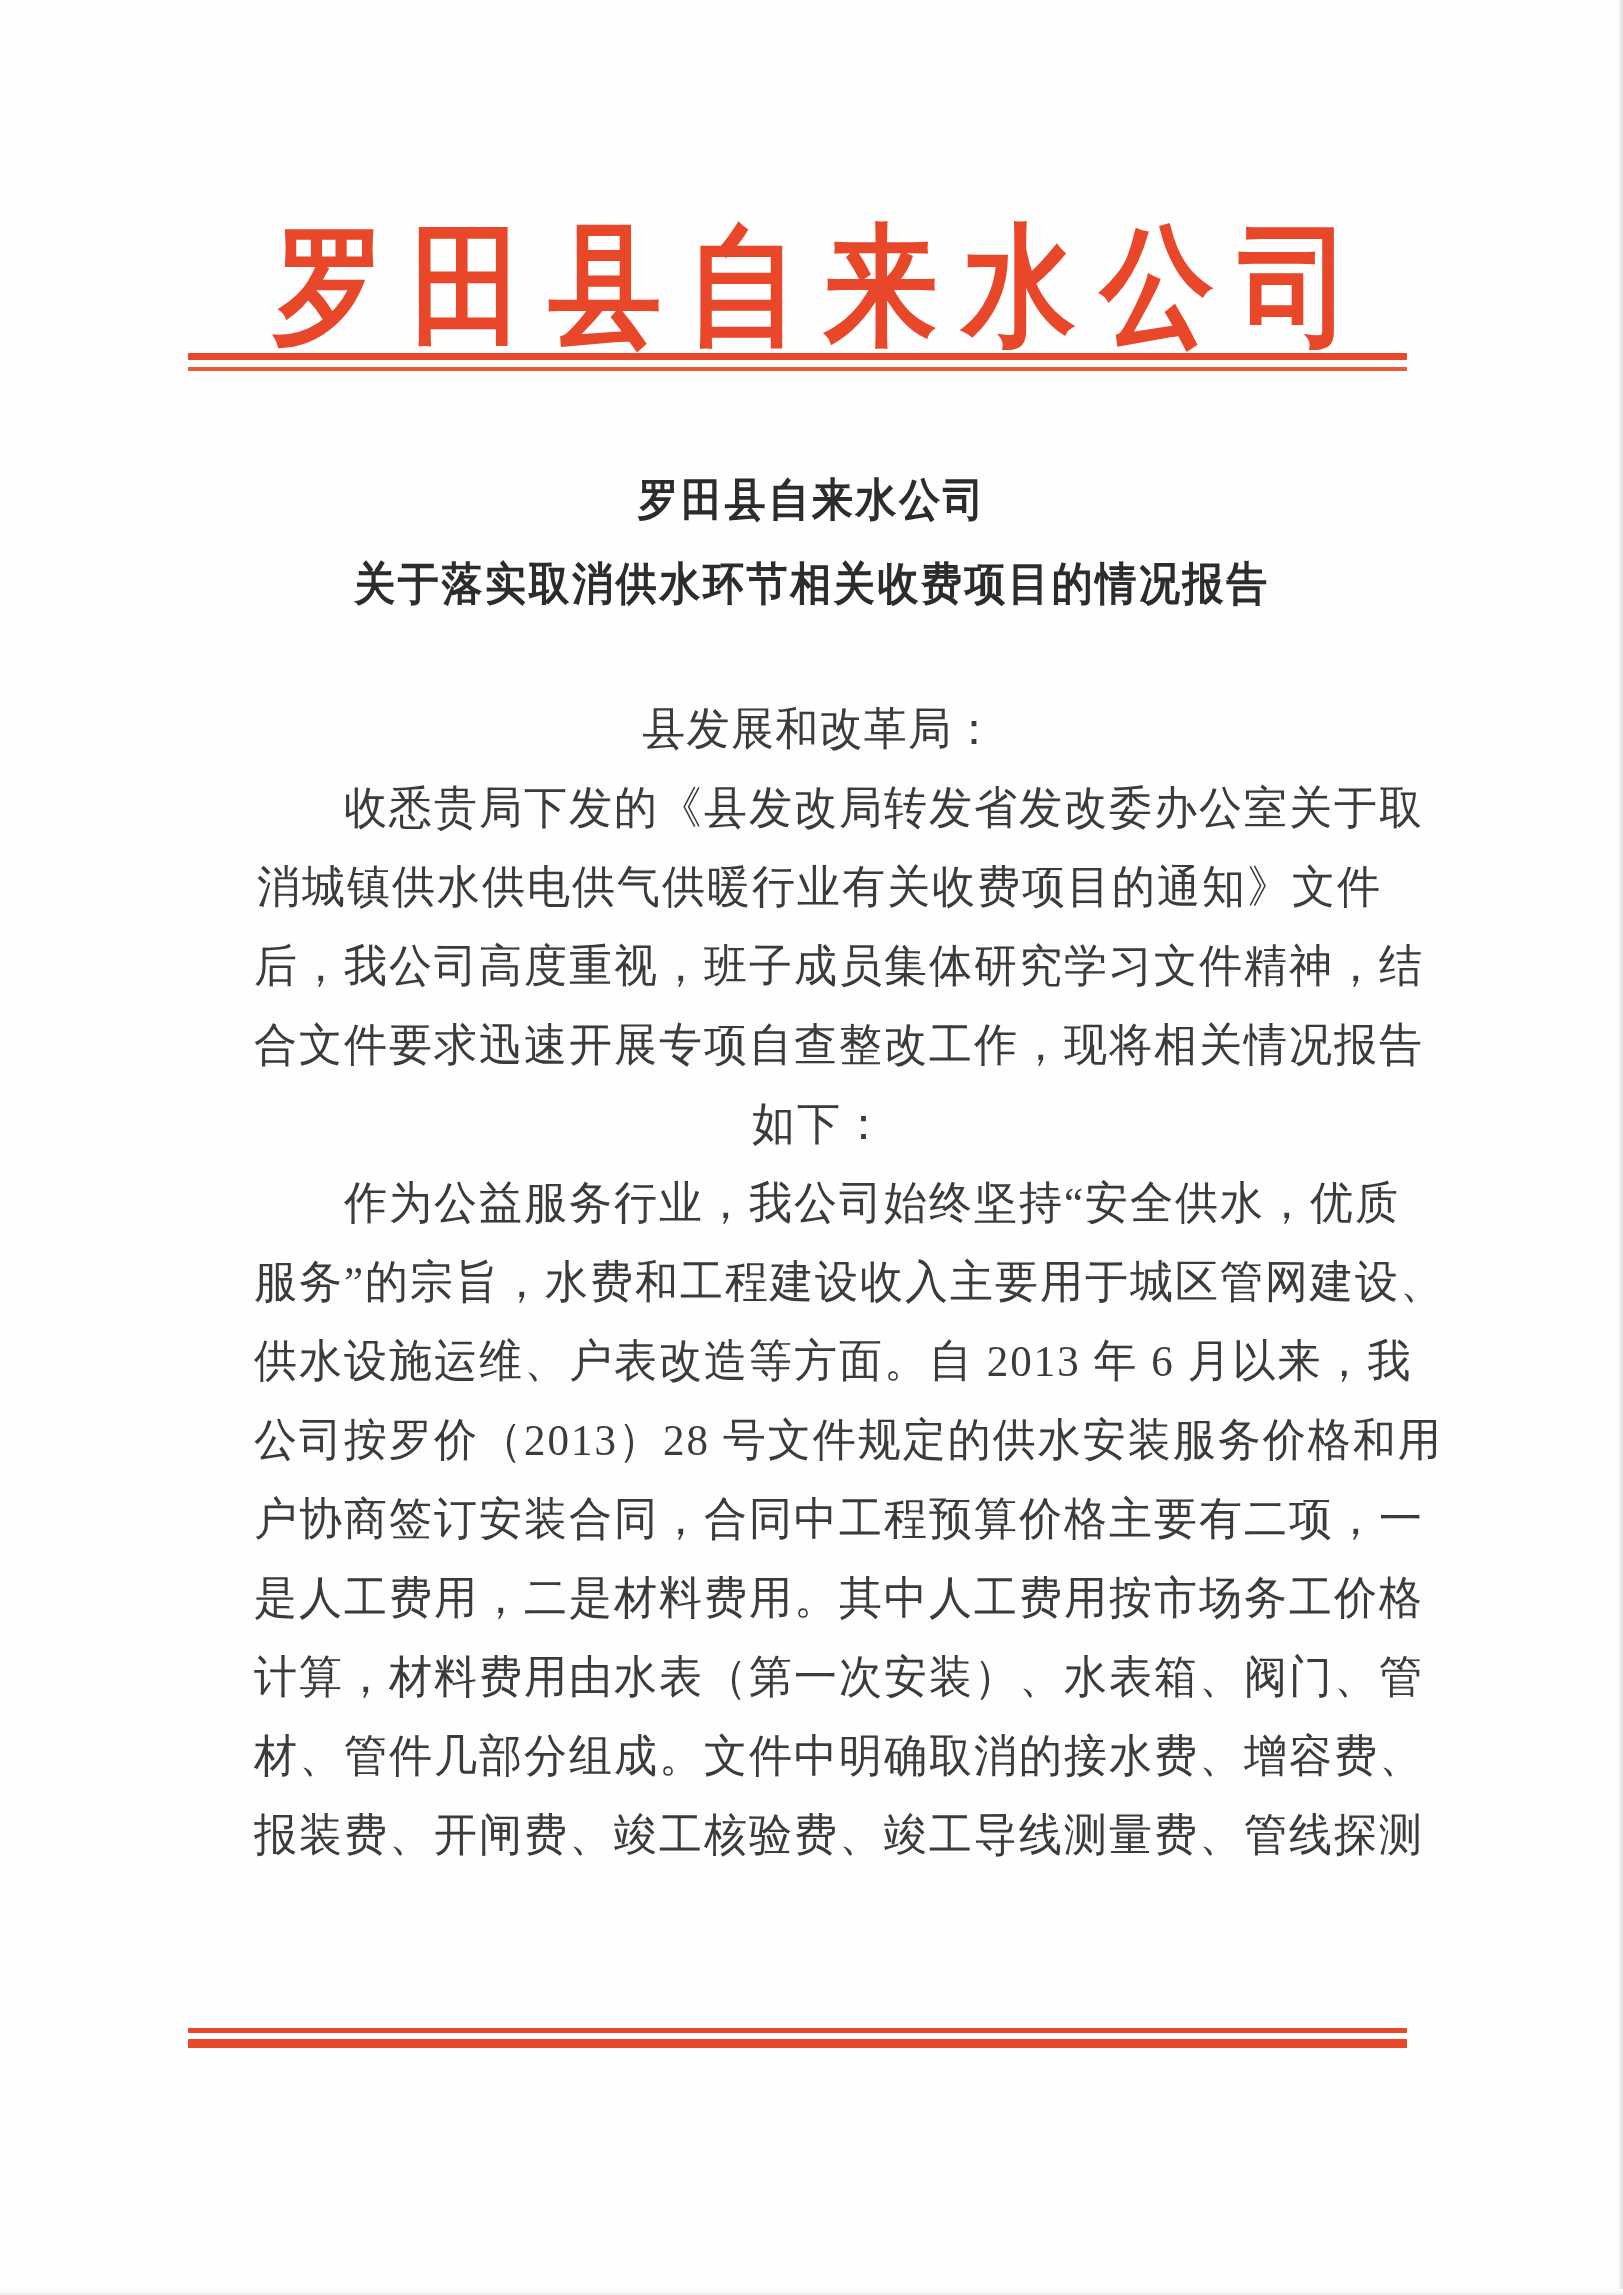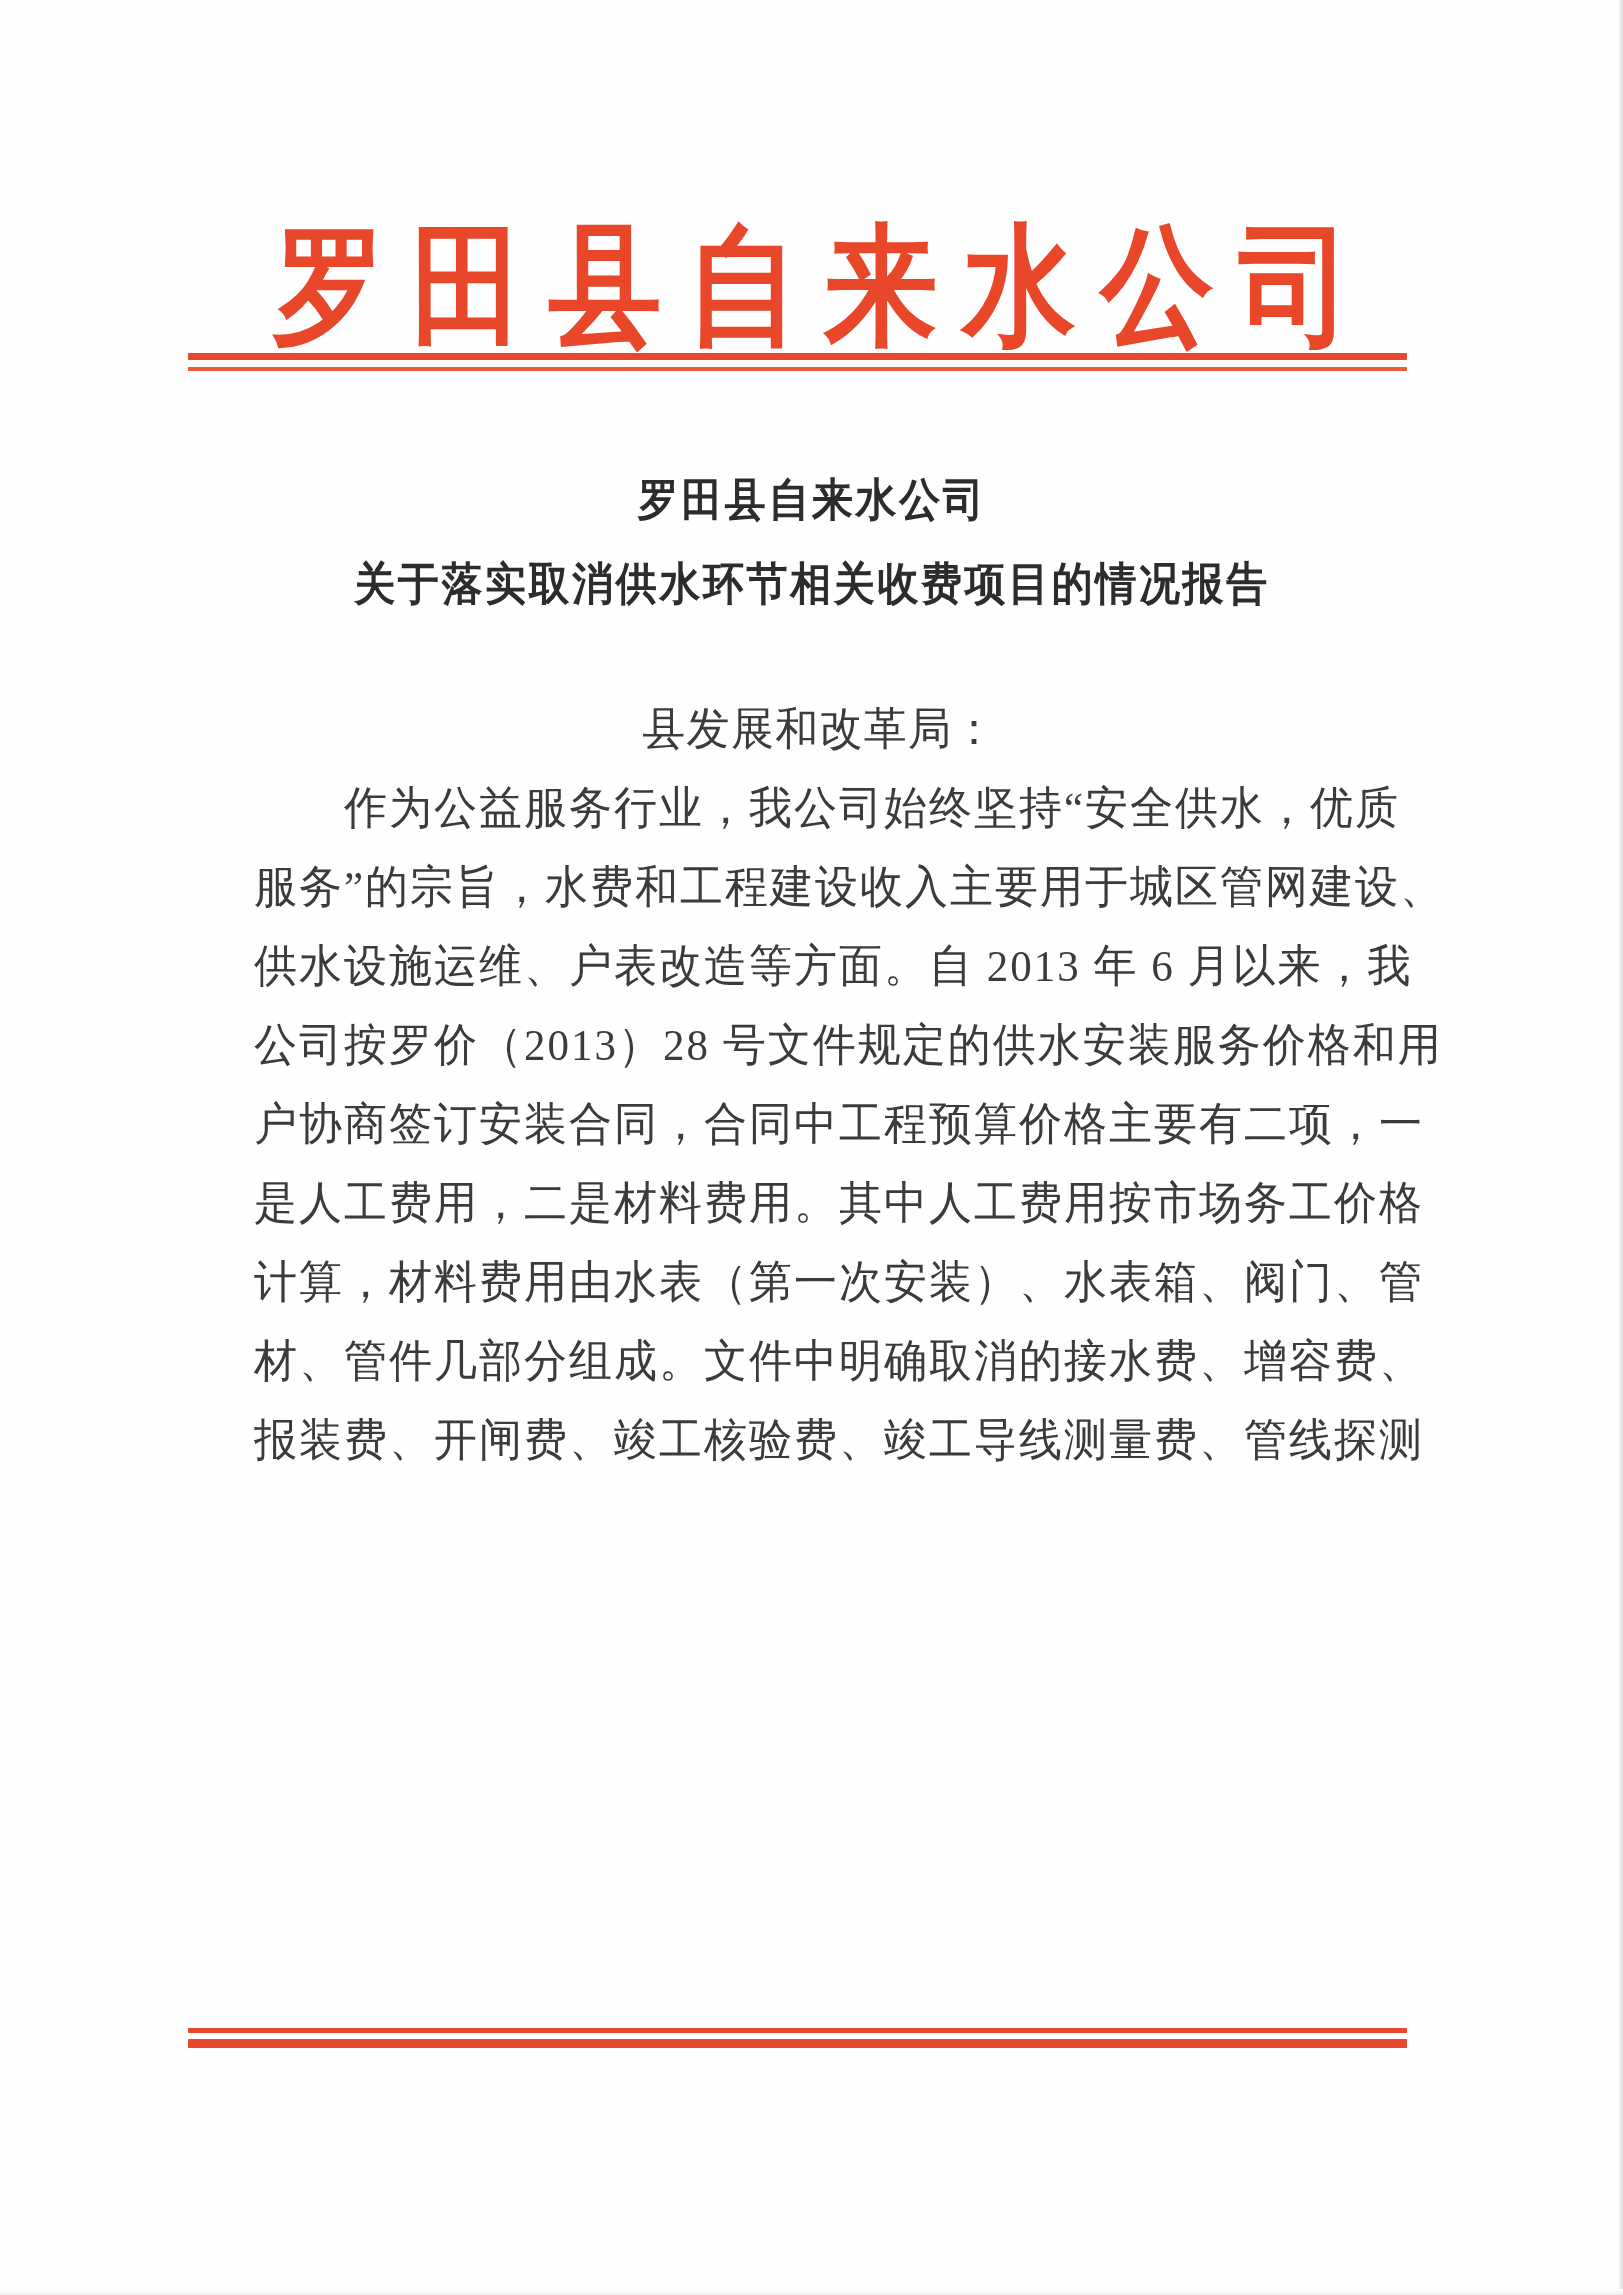--- a/index.html
+++ b/index.html
@@ -159,20 +159,27 @@
 
   <div class="doc-title">
     <div class="tline">罗田县自来水公司</div>
     <div class="tline">关于落实取消供水环节相关收费项目的情况报告</div>
   </div>
 
   <div class="body-block">
 
     <div class="body-line salutation">县发展和改革局：</div>
 
+    <div>
+      <div class="body-line indent">收悉贵局下发的《县发改局转发省发改委办公室关于取</div>
+      <div class="body-line">消城镇供水供电供气供暖行业有关收费项目的通知》文件</div>
+      <div class="body-line">后，我公司高度重视，班子成员集体研究学习文件精神，结</div>
+      <div class="body-line">合文件要求迅速开展专项自查整改工作，现将相关情况报告</div>
+      <div class="body-line">如下：</div>
+    </div>
 
     <div>
       <div class="body-line indent">作为公益服务行业，我公司始终坚持“安全供水，优质</div>
       <div class="body-line">服务”的宗旨，水费和工程建设收入主要用于城区管网建设、</div>
       <div class="body-line">供水设施运维、户表改造等方面。自 2013 年 6 月以来，我</div>
       <div class="body-line">公司按罗价（2013）28 号文件规定的供水安装服务价格和用</div>
       <div class="body-line">户协商签订安装合同，合同中工程预算价格主要有二项，一</div>
       <div class="body-line">是人工费用，二是材料费用。其中人工费用按市场务工价格</div>
       <div class="body-line">计算，材料费用由水表（第一次安装）、水表箱、阀门、管</div>
       <div class="body-line">材、管件几部分组成。文件中明确取消的接水费、增容费、</div>

